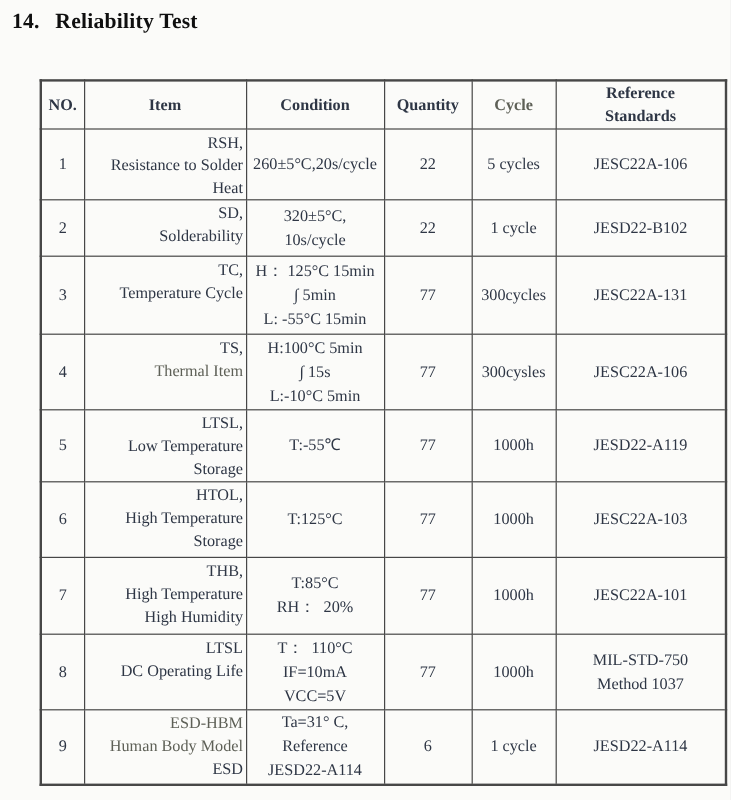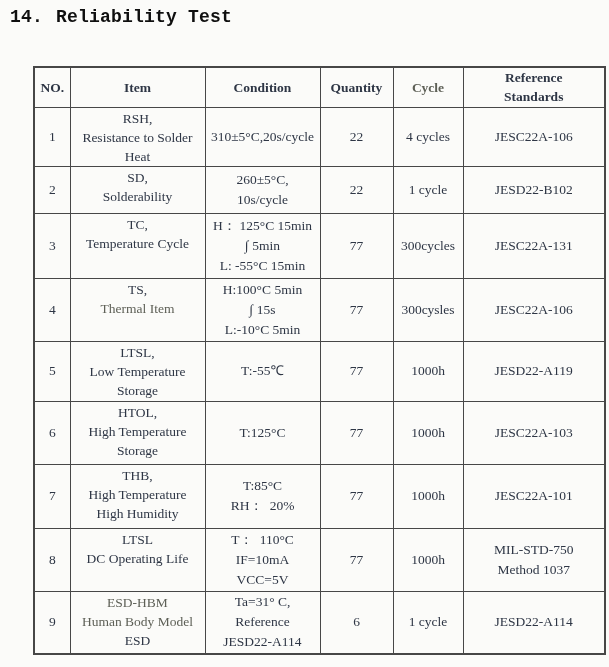--- a/index.html
+++ b/index.html
@@ -12,42 +12,42 @@
   html,body{margin:0;padding:0;background:#e8e8e8;}
   .page{
     position:relative;
     width:609px;height:667px;
     background:var(--bg);
     font-family:"Liberation Serif",serif;
     overflow:hidden;
   }
   .heading{
     position:absolute;left:10px;top:7px;margin:0;
-    font-family:Liberation Mono, monospace;
+    font-family:Liberation Serif, serif;
     font-size:18px;font-weight:700;color:var(--heading);
     letter-spacing:.2px;
   }
   .heading .num{margin-right:13px;}
   .tblwrap{position:absolute;left:33px;top:66px;}
   table{
     border-collapse:collapse;table-layout:fixed;
     border:2px solid var(--border);
   }
   th,td{
     border:1px solid var(--border);
     padding:0;color:var(--text);
     font-size:13.5px;overflow:hidden;
   }
   th{
     font-weight:700;vertical-align:middle;text-align:center;
     line-height:19px;
   }
   td{vertical-align:middle;text-align:center;line-height:20px;}
   td.c-item{
-    vertical-align:top;text-align:center;
+    vertical-align:top;text-align:right;
     padding:1px 2px 0 2px;line-height:19px;
   }
   .muted{color:var(--muted);}
   .ln{white-space:pre;}
 </style>
 </head>
 <body>
 
 <div class="page">
   <h1 class="heading">
@@ -90,42 +90,42 @@
           <tr style="height: 58px;">
             <td class="c-no">
               <div class="ln">1</div>
             </td>
             <td class="c-item">
               <div class="ln">RSH,</div>
               <div class="ln">Resistance to Solder</div>
               <div class="ln">Heat</div>
             </td>
             <td class="c-condition">
-              <div class="ln">310±5°C,20s/cycle</div>
+              <div class="ln">260±5°C,20s/cycle</div>
             </td>
             <td class="c-quantity">
               <div class="ln">22</div>
             </td>
             <td class="c-cycle">
-              <div class="ln">4 cycles</div>
+              <div class="ln">5 cycles</div>
             </td>
             <td class="c-reference">
               <div class="ln">JESC22A-106</div>
             </td>
           </tr>
           <tr style="height: 47px;">
             <td class="c-no">
               <div class="ln">2</div>
             </td>
             <td class="c-item">
               <div class="ln">SD,</div>
               <div class="ln">Solderability</div>
             </td>
             <td class="c-condition">
-              <div class="ln">260±5°C,</div>
+              <div class="ln">320±5°C,</div>
               <div class="ln">10s/cycle</div>
             </td>
             <td class="c-quantity">
               <div class="ln">22</div>
             </td>
             <td class="c-cycle">
               <div class="ln">1 cycle</div>
             </td>
             <td class="c-reference">
               <div class="ln">JESD22-B102</div>

